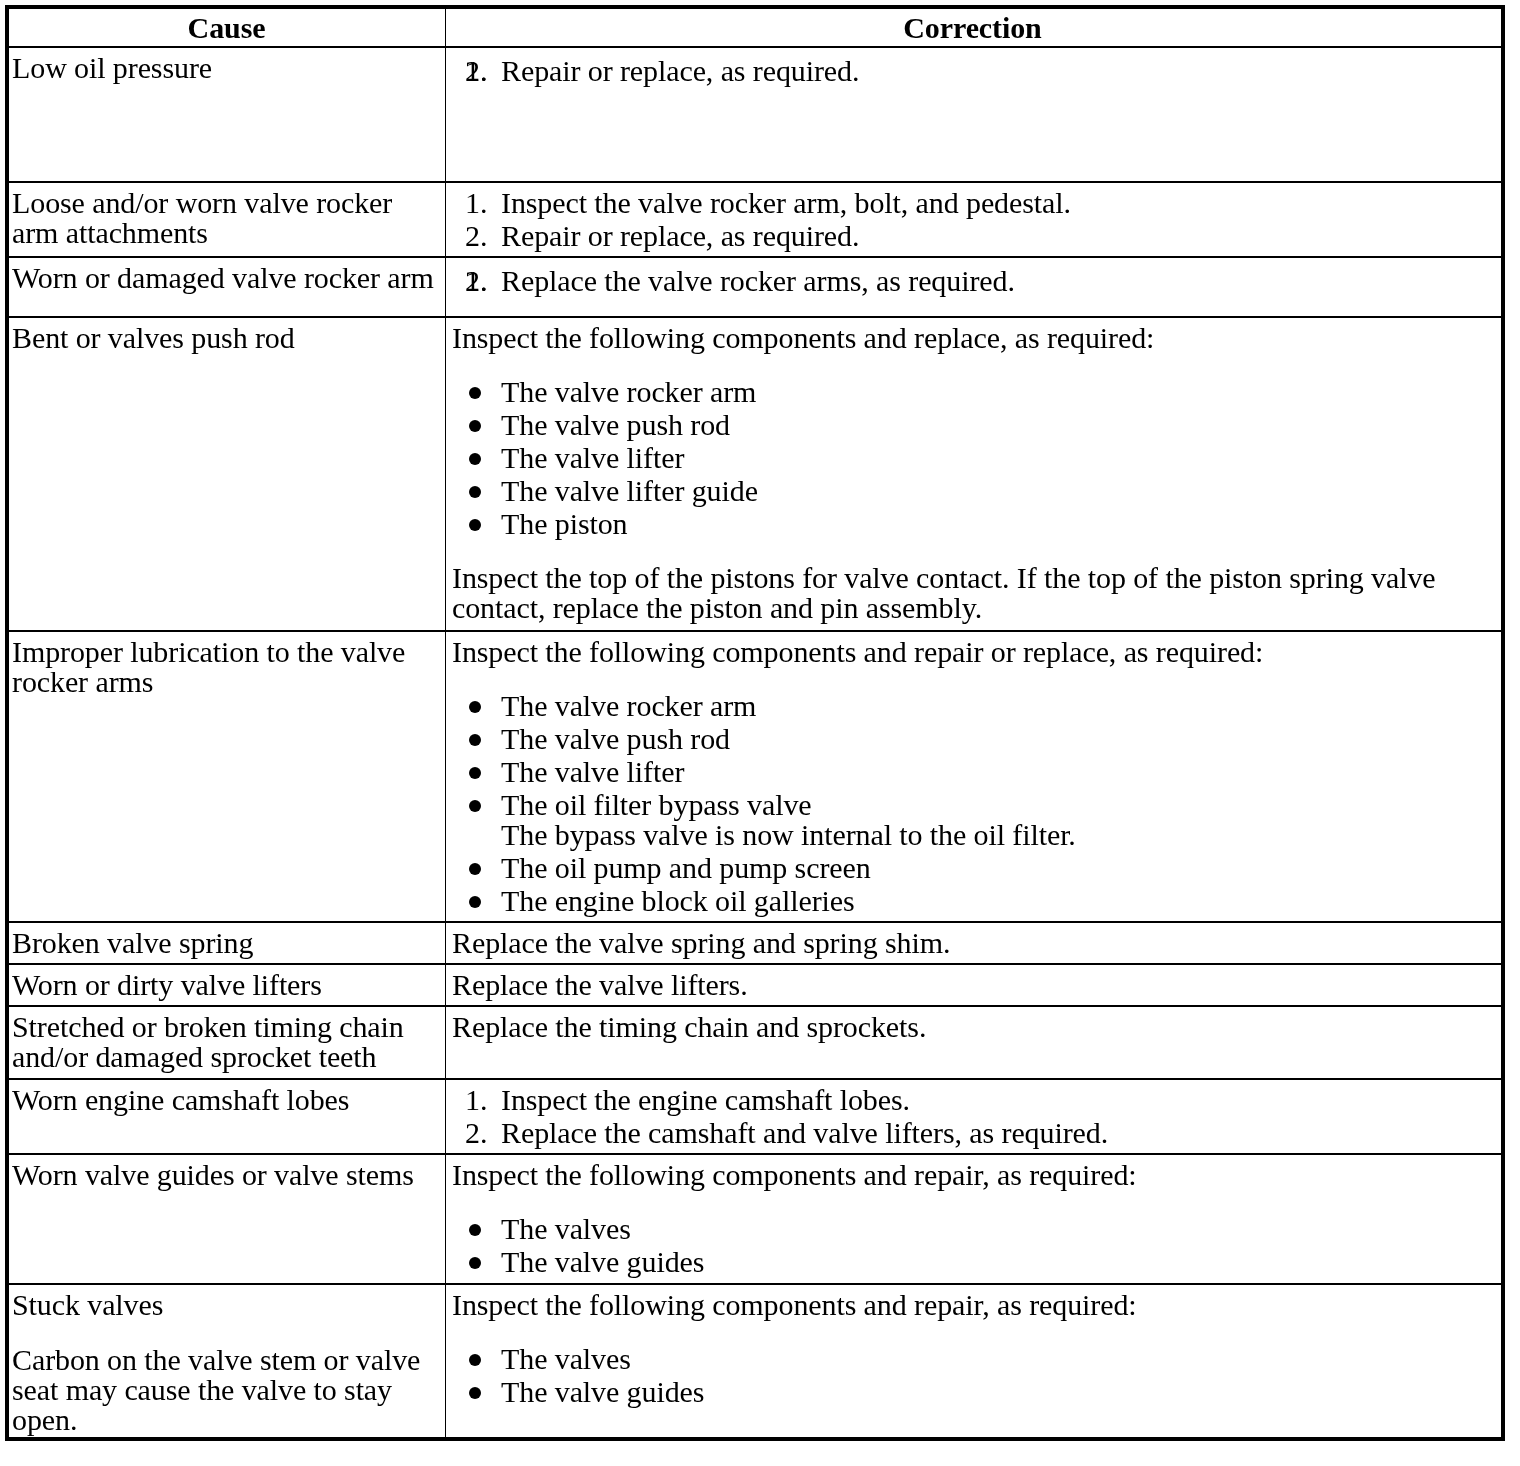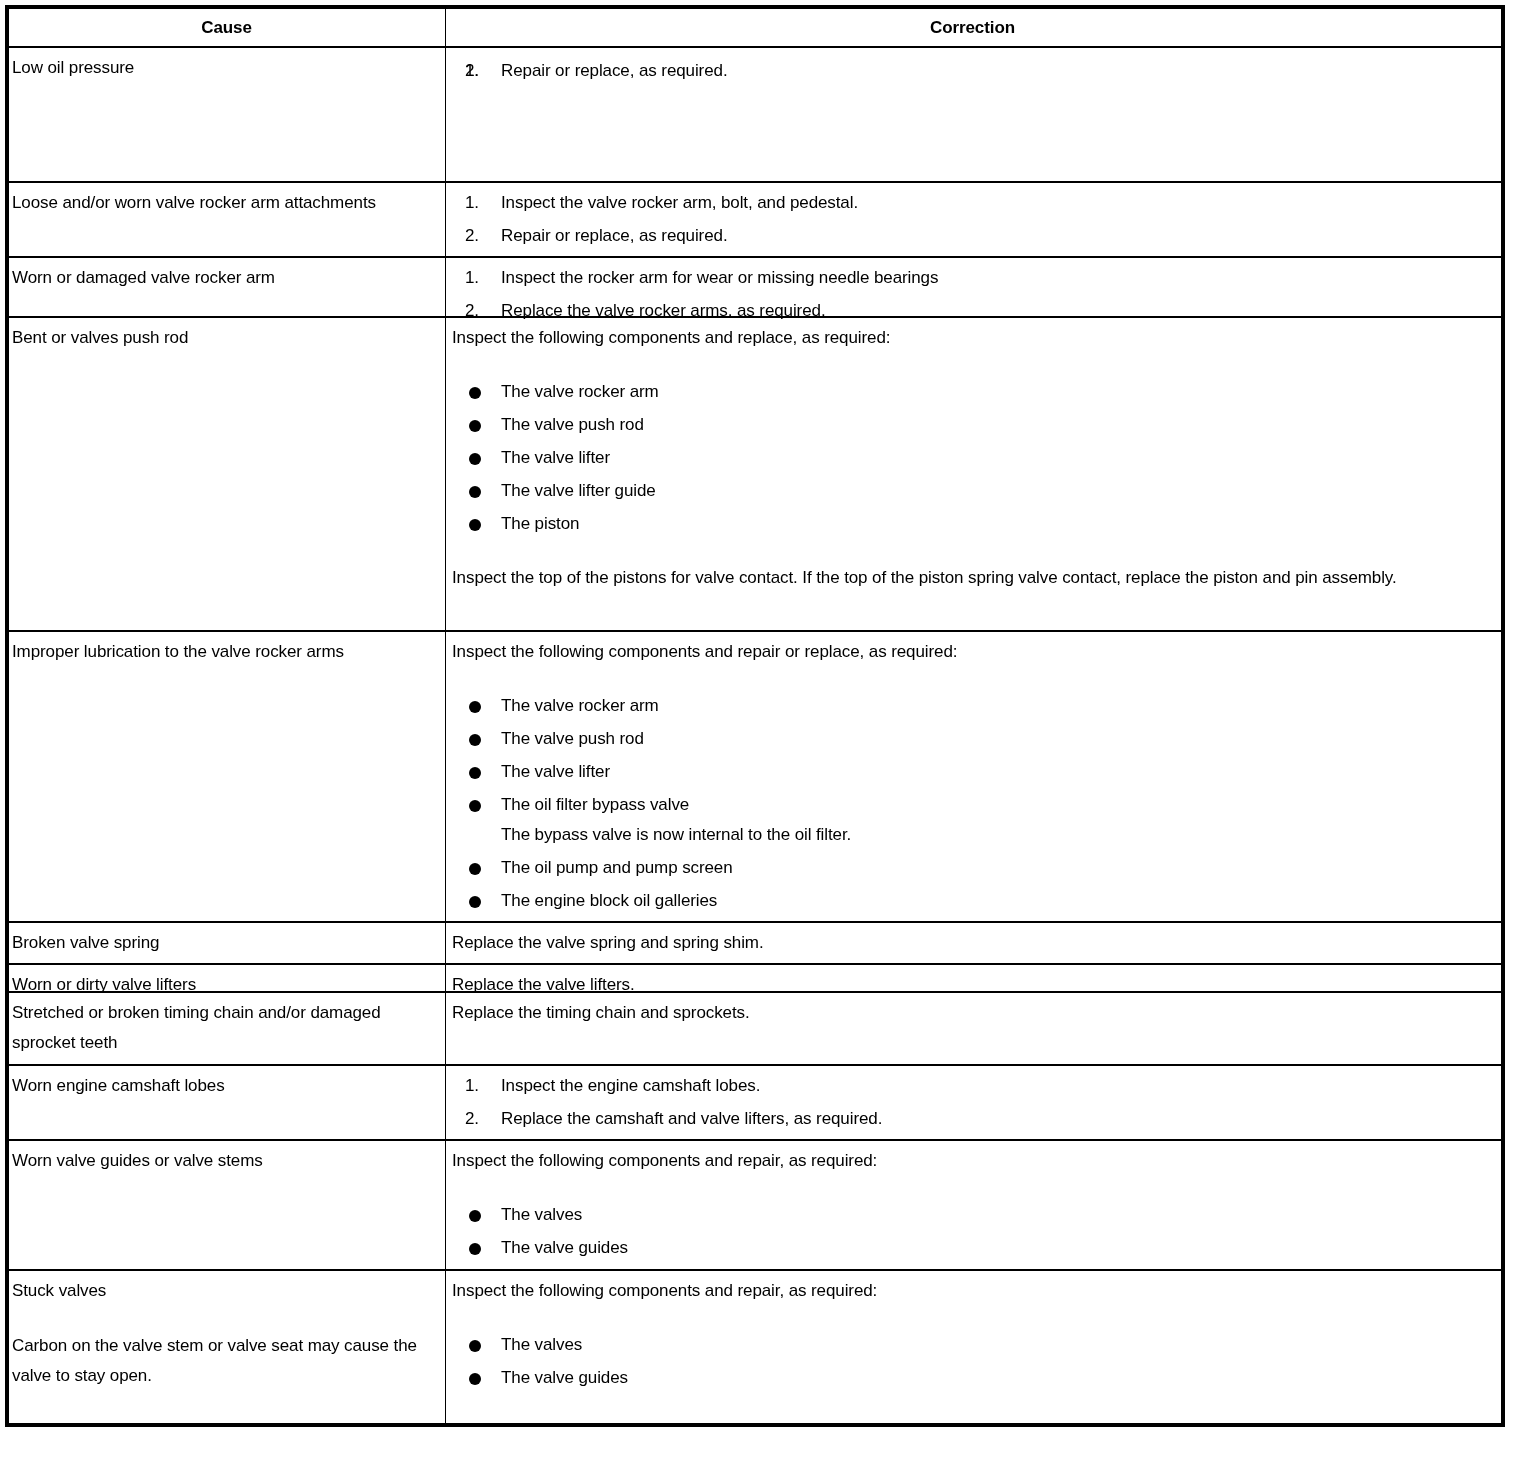--- a/index.html
+++ b/index.html
@@ -3,21 +3,21 @@
 <meta charset="utf-8">
 <style>
   html, body { margin: 0; padding: 0; background: #ffffff; }
   body { width: 1520px; height: 1466px; position: relative; font-family: "Liberation Sans", sans-serif; color: #000; }
   .tbl {
     position: absolute; left: 5px; top: 5px; width: 1500px;
     border: 4px solid #000; box-sizing: border-box;
   }
   .row { display: flex; border-top: 2px solid #000; box-sizing: border-box; }
   .row:first-child { border-top: none; }
-  .cell { box-sizing: border-box; font-size: 17px; line-height: 30px; letter-spacing: -0.1px; }
+  .cell { box-sizing: border-box; font-size: 30px; line-height: 30px; letter-spacing: -0.1px; font-family: Liberation Serif, serif; }
   .cause { width: 437px; border-right: 1px solid #000; padding: 5px 4px 4px 3px; }
   .corr { flex: 1; padding: 5px 8px 4px 6px; }
   .head .cell { font-weight: bold; text-align: center; height: 37px; line-height: 34px; padding-top: 2px; padding-bottom: 0; }
   .ol { list-style: none; margin: 0; padding: 0; }
   .ol li { position: relative; padding-left: 49px; margin-bottom: 3px; }
   .ol li .num { position: absolute; left: 13px; top: 0; }
   .ul { list-style: none; margin: 0; padding: 0; }
   .ul li { position: relative; padding-left: 49px; margin-bottom: 3px; }
   .ul li .dot { position: absolute; left: 17px; top: 10px; width: 12px; height: 12px; border-radius: 50%; background: #000; }
   .intro { margin-bottom: 24px; }
@@ -52,21 +52,21 @@
         <li><span class="num">1.</span><span>Inspect the valve rocker arm, bolt, and pedestal.</span></li>
         <li><span class="num">2.</span><span>Repair or replace, as required.</span></li>
       </ol>
     </div>
   </div>
 
   <div class="row" style="height:60px">
     <div class="cell cause">Worn or damaged valve rocker arm</div>
     <div class="cell corr">
       <ol class="ol">
-        <li><span class="num">1.</span><span>Inspect the rocker arm for wear or missing needle bearings</span></li>
+        <li><span class="num">1.</span></li>
         <li><span class="num">2.</span><span>Replace the valve rocker arms, as required.</span></li>
       </ol>
     </div>
   </div>
 
   <div class="row" style="height:314px">
     <div class="cell cause">Bent or valves push rod</div>
     <div class="cell corr">
       <div class="intro">Inspect the following components and replace, as required:</div>
       <ul class="ul">
@@ -93,21 +93,21 @@
         <li><span class="dot"></span><span>The engine block oil galleries</span></li>
       </ul>
     </div>
   </div>
 
   <div class="row" style="height:42px">
     <div class="cell cause">Broken valve spring</div>
     <div class="cell corr">Replace the valve spring and spring shim.</div>
   </div>
 
-  <div class="row" style="height:28px">
+  <div class="row" style="height:42px">
     <div class="cell cause">Worn or dirty valve lifters</div>
     <div class="cell corr">Replace the valve lifters.</div>
   </div>
 
   <div class="row" style="height:73px">
     <div class="cell cause">Stretched or broken timing chain and/or damaged sprocket teeth</div>
     <div class="cell corr">Replace the timing chain and sprockets.</div>
   </div>
 
   <div class="row" style="height:75px">

